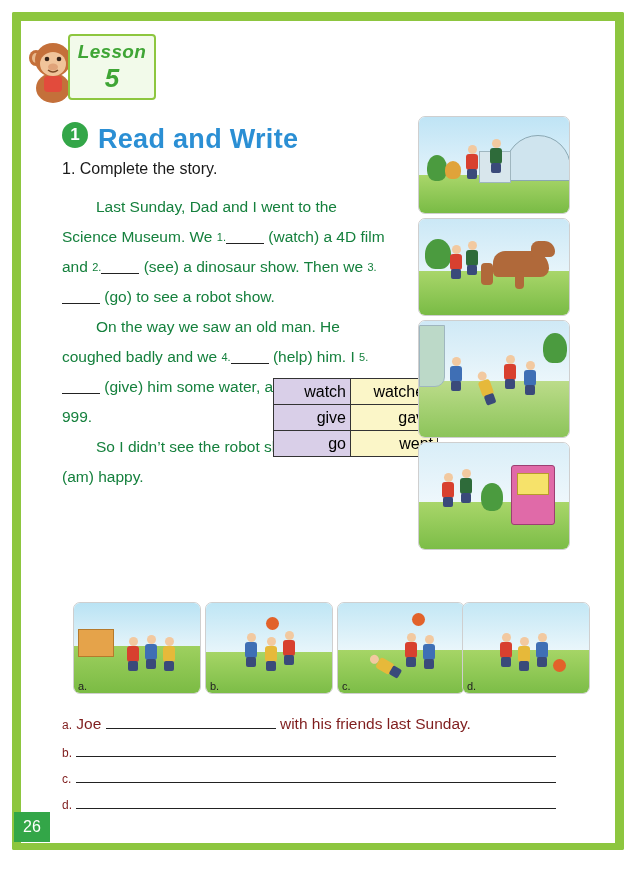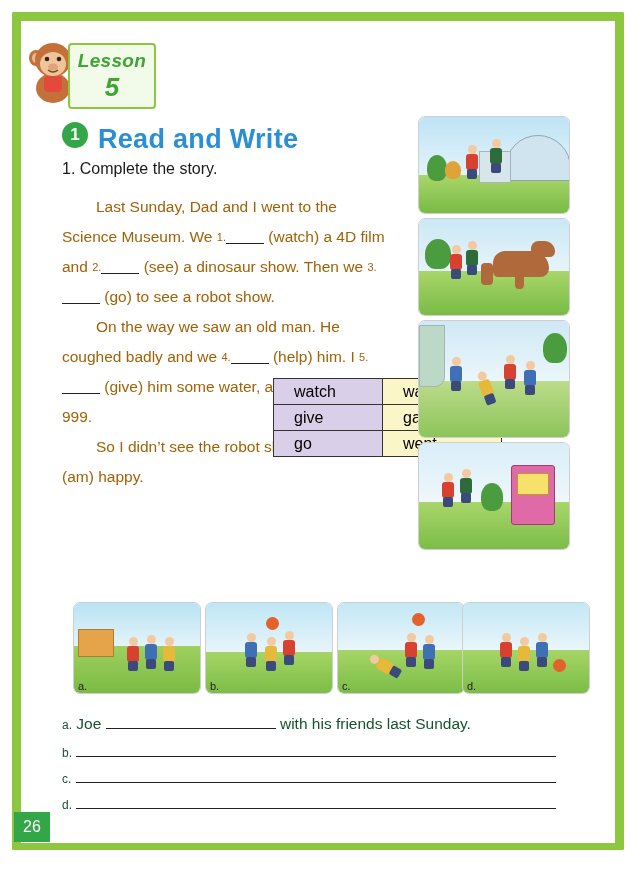--- a/index.html
+++ b/index.html
@@ -53,21 +53,20 @@
   
   .lesson-badge {
     position: absolute;
     left: 68px; top: 34px;
     width: 88px; height: 66px;
     background: #f2faea;
     border: 2px solid #8dc63f;
     border-radius: 4px;
     text-align: center;
     box-sizing: border-box;
-    margin-top: 9px;
   }
   .lesson-badge .word {
     color: #3fa535;
     font-size: 19px;
     font-weight: bold;
     font-style: italic;
     margin-top: 5px;
     letter-spacing: .3px;
   }
   .lesson-badge .num {
@@ -120,21 +119,21 @@
     color: #1a1a1a;
   }
 
   
   .story {
     position: absolute;
     left: 62px; top: 192px;
     width: 330px;
     font-size: 15.5px;
     line-height: 30px;
-    color: #a16207;
+    color: #15803d;
   }
   .story p { margin: 0; }
   .story .indent { text-indent: 34px; }
   .blank {
     display: inline-block;
     border-bottom: 1px solid #222;
     width: 38px;
     height: 15px;
     vertical-align: -2px;
   }
@@ -148,22 +147,22 @@
     position: absolute;
     left: 273px; top: 378px;
     border: 1px solid #333;
     border-collapse: collapse;
     font-size: 16px;
   }
   .word-table td {
     border: 1px solid #333;
     width: 68px;
     height: 23px;
-    text-align: left;
-    padding: 1px 20px;
+    text-align: right;
+    padding: 1px 4px;
     font-family: "Liberation Sans", sans-serif;
   }
   .word-table td.c1 { background: #d9cfe8; }
   .word-table td.c2 { background: #fbf6c8; width: 78px; }
 
   
   .pic {
     position: absolute;
     border: 1px solid #cfcfcf;
     border-radius: 7px;
@@ -199,21 +198,21 @@
     z-index: 5;
   }
   .sp-a { left: 73px; }
   .sp-b { left: 205px; }
   .sp-c { left: 337px; }
   .sp-d { left: 462px; }
 
   .ansline {
     position: absolute;
     font-size: 15.5px;
-    color: #14532d;
+    color: #7f1d1d;
   }
   .ansline .ltr { font-size: 12px; }
   .longline {
     display: inline-block;
     border-bottom: 1px solid #222;
     height: 14px;
   }
   .row-a { left: 62px; top: 714px; }
   .row-b { left: 62px; top: 742px; }
   .row-c { left: 62px; top: 768px; }

